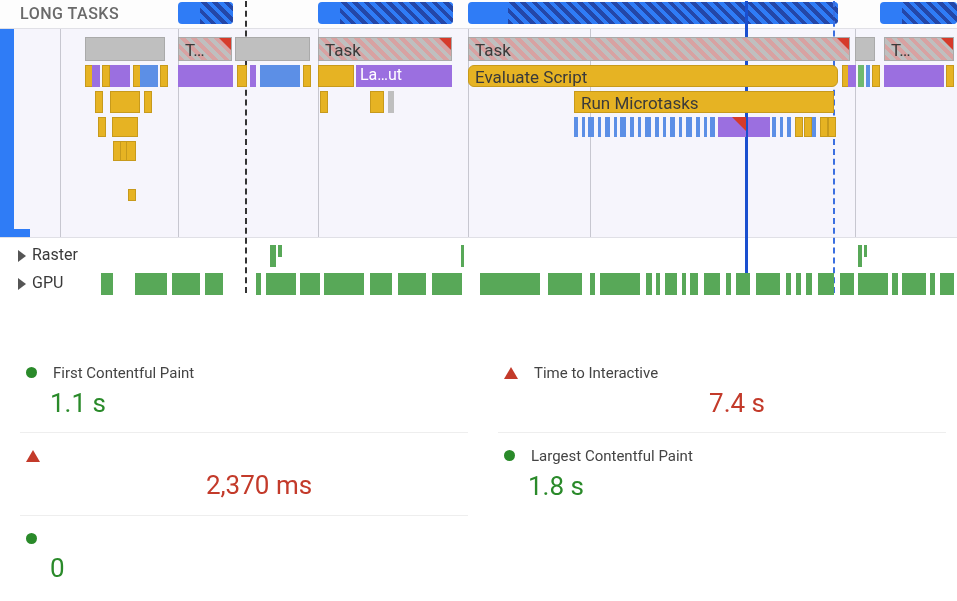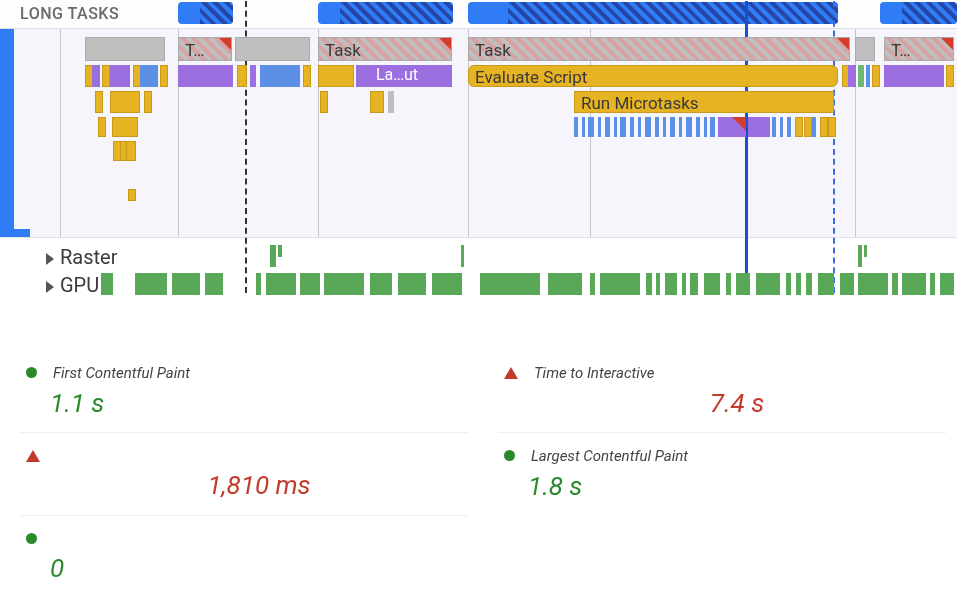--- a/index.html
+++ b/index.html
@@ -90,40 +90,39 @@
   }
   .vline.dashed { border-left:2px dashed #333; }
   .vline.solid-blue { border-left:3px solid #1a4fcf; }
   .vline.dashed-blue { border-left:2px dashed #3b6fe0; }
   .raster-row, .gpu-row {
     position:relative; height:28px;
   }
   .raster-row { margin-top:4px; }
   .track-label {
     position:absolute; left:18px; top:3px;
-    font-size:20px; color:#3a3a3a;margin-left:28px;
+    font-size:16px; color:#3a3a3a;
   }
   .track-label .arrow {
     display:inline-block; width:0; height:0;
     border-top:6px solid transparent;
     border-bottom:6px solid transparent;
     border-left:8px solid #555;
     margin-right:6px;
     vertical-align:middle;
   }
   .tick {
     position:absolute; top:3px; height:22px;
     background:#58a858;
   }
   .metrics {
     position:absolute; top:340px; left:0; right:0;
     display:grid; grid-template-columns: 1fr 1fr;
     column-gap:30px;
     padding: 10px 11px 0 20px;
-    font-style: italic;
   }
   .metric {
     border-top:1px solid #eee;
     padding:12px 0 14px 0;
     position:relative;
   }
   .metric:first-child, .metric:nth-child(2) { border-top:none; }
   .metric .shape {
     display:inline-block; vertical-align:middle; margin-right:12px; margin-left:6px;
   }
@@ -201,21 +200,21 @@
       <div class="blk p" style="left:110px; width:20px;"></div>
       <div class="blk y" style="left:133px; width:4px;"></div>
       <div class="blk b" style="left:140px; width:18px;"></div>
       <div class="blk y" style="left:160px; width:3px;"></div>
       <div class="blk p" style="left:178px; width:55px;"></div>
       <div class="blk y" style="left:237px; width:10px;"></div>
       <div class="blk p" style="left:250px; width:6px;"></div>
       <div class="blk b" style="left:260px; width:40px;"></div>
       <div class="blk y" style="left:303px; width:6px;"></div>
       <div class="blk y" style="left:318px; width:36px;"></div>
-      <div class="blk p" style="left:356px; width:96px;"><span style="color:#fff;font-size:16px;padding-left:20px;">La…ut</span></div>
+      <div class="blk p" style="left:356px; width:96px;"><span style="color:#fff;font-size:16px;padding-left:4px;">La…ut</span></div>
       <div class="blk y" style="left:468px; width:370px;border-radius:6px;"><span>Evaluate Script</span></div>
       <div class="blk y" style="left:842px; width:4px;"></div>
       <div class="blk p" style="left:848px; width:8px;"></div>
       <div class="blk gr" style="left:858px; width:6px;"></div>
       <div class="blk b" style="left:866px; width:4px;"></div>
       <div class="blk y" style="left:872px; width:3px;"></div>
       <div class="blk p" style="left:884px; width:60px;"></div>
       <div class="blk y" style="left:946px; width:6px;"></div>
     </div>
 
@@ -328,21 +327,21 @@
     <span class="name">First Contentful Paint</span>
     <div class="value val-green">1.1 s</div>
   </div>
   <div class="metric">
     <span class="shape triangle"></span>
     <span class="name">Time to Interactive</span>
     <div class="value val-red">7.4 s</div>
   </div>
   <div class="metric">
     <span class="shape triangle"></span>
-    <div class="value val-red">1,810 ms</div>
+    <div class="value val-red">2,370 ms</div>
   </div>
   <div class="metric">
     <span class="shape circle"></span>
     <span class="name">Largest Contentful Paint</span>
     <div class="value val-green">1.8 s</div>
   </div>
   <div class="metric">
     <span class="shape circle"></span>
     <div class="value val-green">0</div>
   </div>

